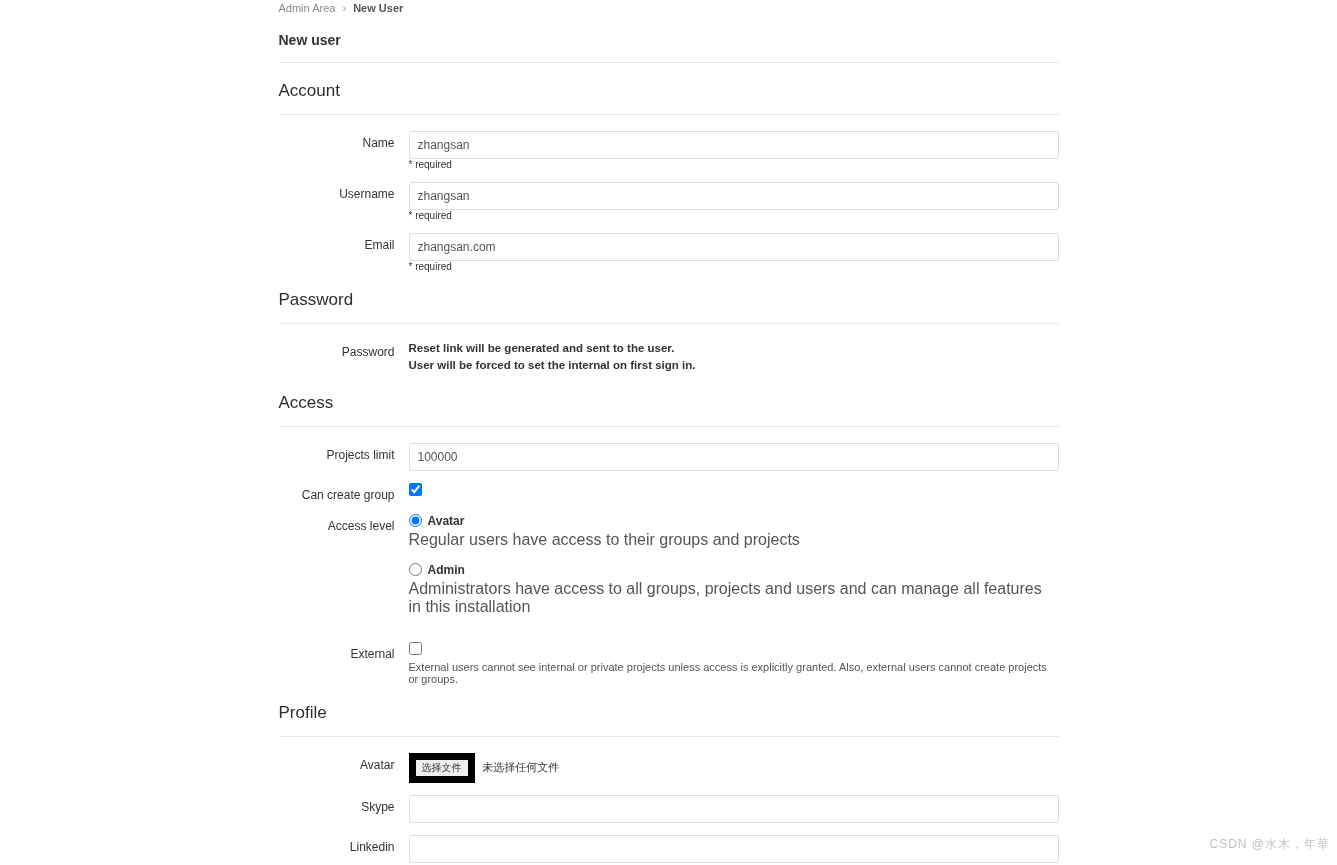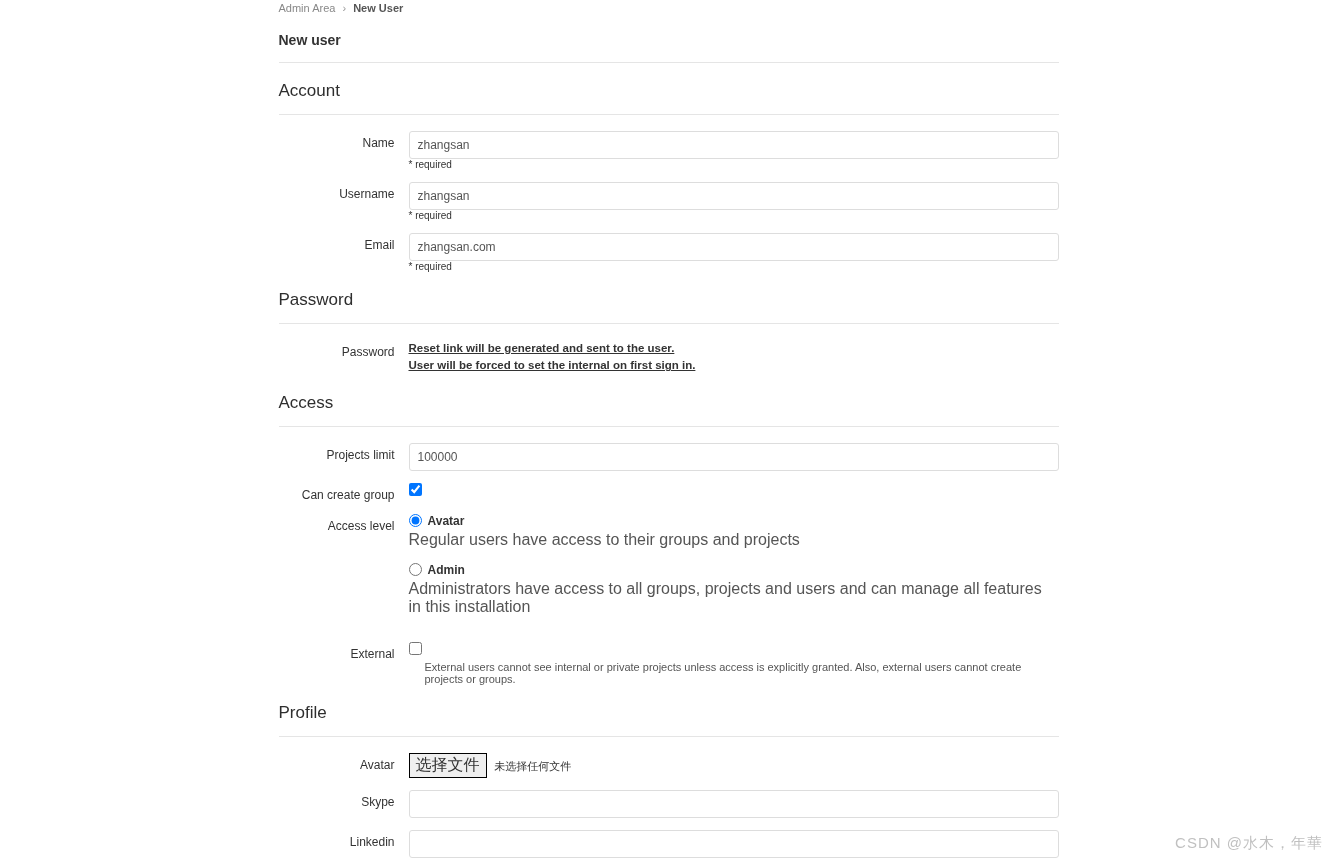--- a/index.html
+++ b/index.html
@@ -61,39 +61,39 @@
       border: 1px solid #ddd;
       border-radius: 3px;
       color: #555;
       background: #fff;
       height: 28px;
     }
     .helper {
       font-size: 10px;
       color: #333;
     }
-    .bold-text { font-weight: bold; font-size: 11.5px; color: #333; line-height: 1.5; text-decoration: underline; }
+    .bold-text { font-weight: bold; font-size: 11.5px; color: #333; line-height: 1.5; }
     .radio-row { display: flex; align-items: center; gap: 6px; margin-bottom: 3px; }
     .radio-label { font-weight: bold; font-size: 12px; }
     .radio-help { font-size: 16px; color: #555; margin-bottom: 14px; margin-top: 1px; }
-    .check-help { font-size: 11px; color: #555; margin-top: 3px; margin-left: 16px; }
+    .check-help { font-size: 11px; color: #555; margin-top: 3px; }
     .file-btn {
-      font-size: 16px;
-      border: 1px solid #000000;
+      font-size: 10px;
+      border: 7px solid #000000;
       background: #efefef;
       padding: 1px 6px;
       display: inline-block;
     }
     .file-text { font-size: 11px; color: #333; margin-left: 4px; }
     .watermark {
       position: fixed;
       bottom: 12px;
-      right: 14px;
+      right: 7px;
       color: rgba(150,150,150,0.6);
-      font-size: 15px;
+      font-size: 12px;
       letter-spacing: 1px;
       pointer-events: none;
     }
     input[type="checkbox"], input[type="radio"] { cursor: pointer; }
   </style>
 </head>
 <body>
 
 <div class="container">
 

